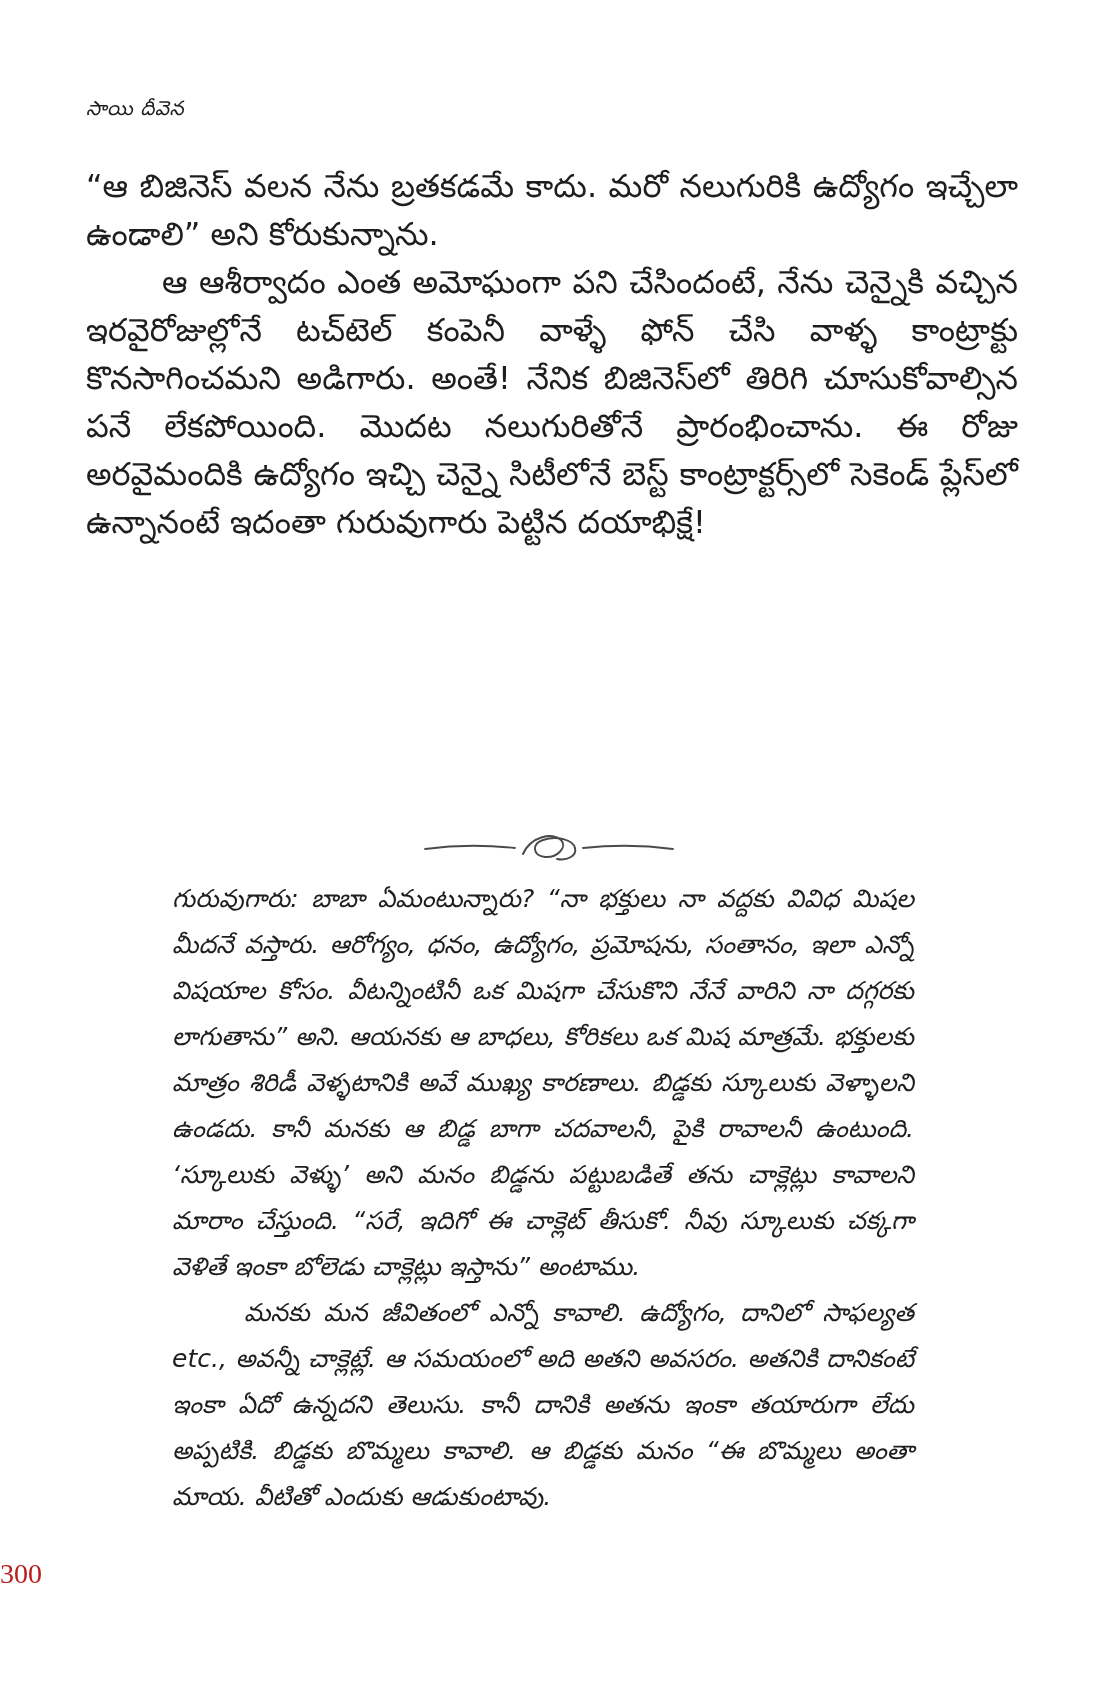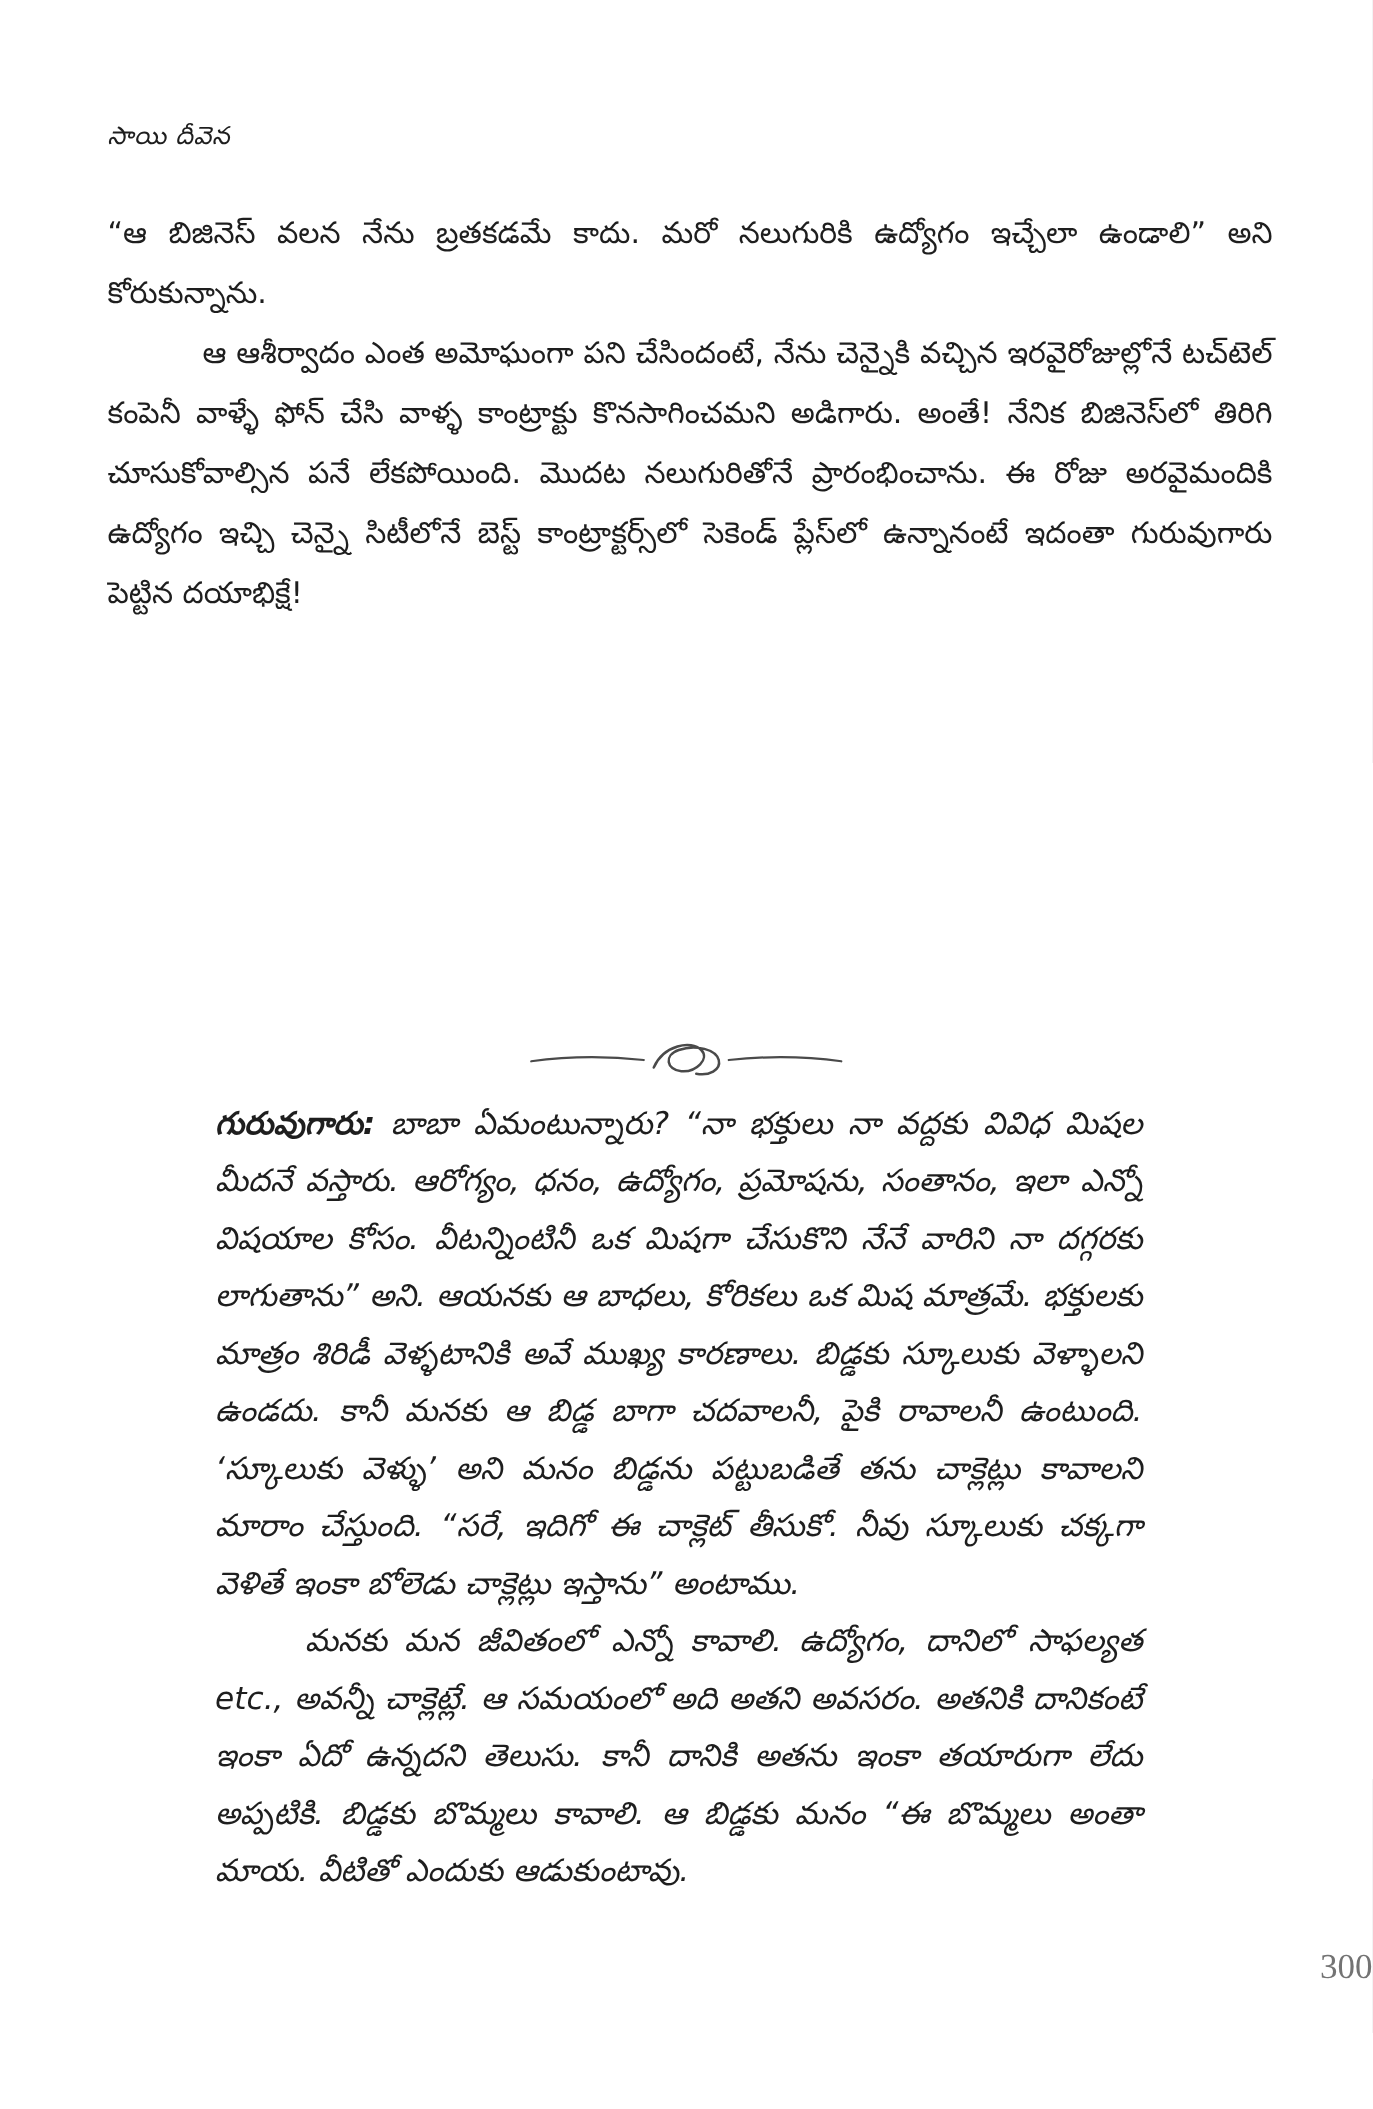--- a/index.html
+++ b/index.html
@@ -19,21 +19,21 @@
     top: 96px;
     font-size: 20px;
     font-style: italic;
     letter-spacing: 0.5px;
   }
   .main-text {
     position: absolute;
     left: 86px;
     top: 162px;
     width: 932px;
-    font-size: 24px;
+    font-size: 32px;
     line-height: 48px;
     text-align: justify;
   }
   .main-text p { margin: 0; text-indent: 76px; }
   .main-text p.first { text-indent: 0; }
   .divider {
     position: absolute;
     left: 0; right: 0;
     top: 828px;
     text-align: center;
@@ -44,29 +44,29 @@
     left: 172px;
     top: 876px;
     width: 742px;
     font-size: 25px;
     line-height: 46px;
     font-style: italic;
     text-align: justify;
   }
   .quote-block p { margin: 0; }
   .quote-block p.indent { text-indent: 72px; font-style: italic; }
-  .speaker { font-weight: bold; }
+  .speaker { font-weight: normal; }
   .page-number {
     position: absolute;
     left: 0; right: 0;
     top: 1558px;
-    text-align: right;
+    text-align: left;
     font-family: "Liberation Serif", serif;
     font-size: 28px;
-    color: #737373;
+    color: #b91c1c;
   }
 </style>
 </head>
 <body>
 
 <div class="page">
 
   <div class="running-header">సాయి దీవెన</div>
 
   <div class="main-text">

